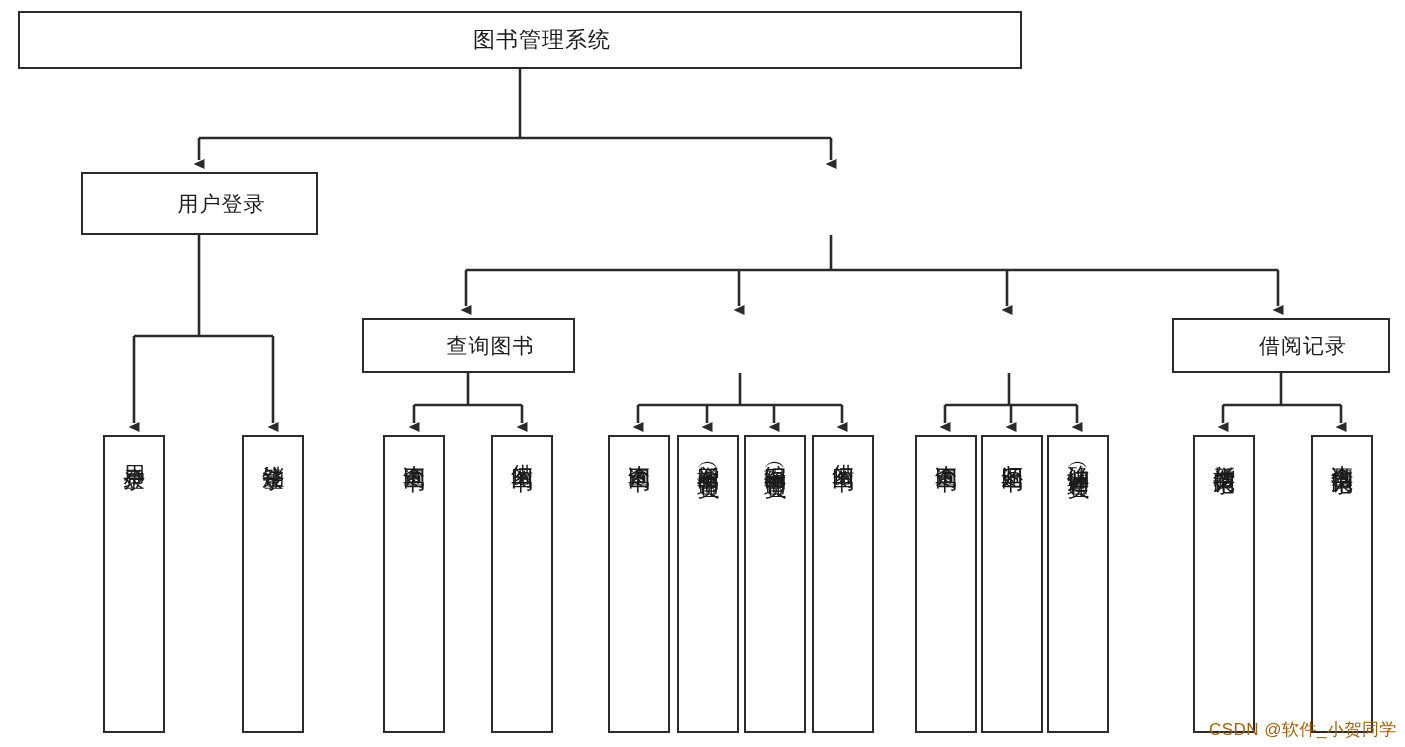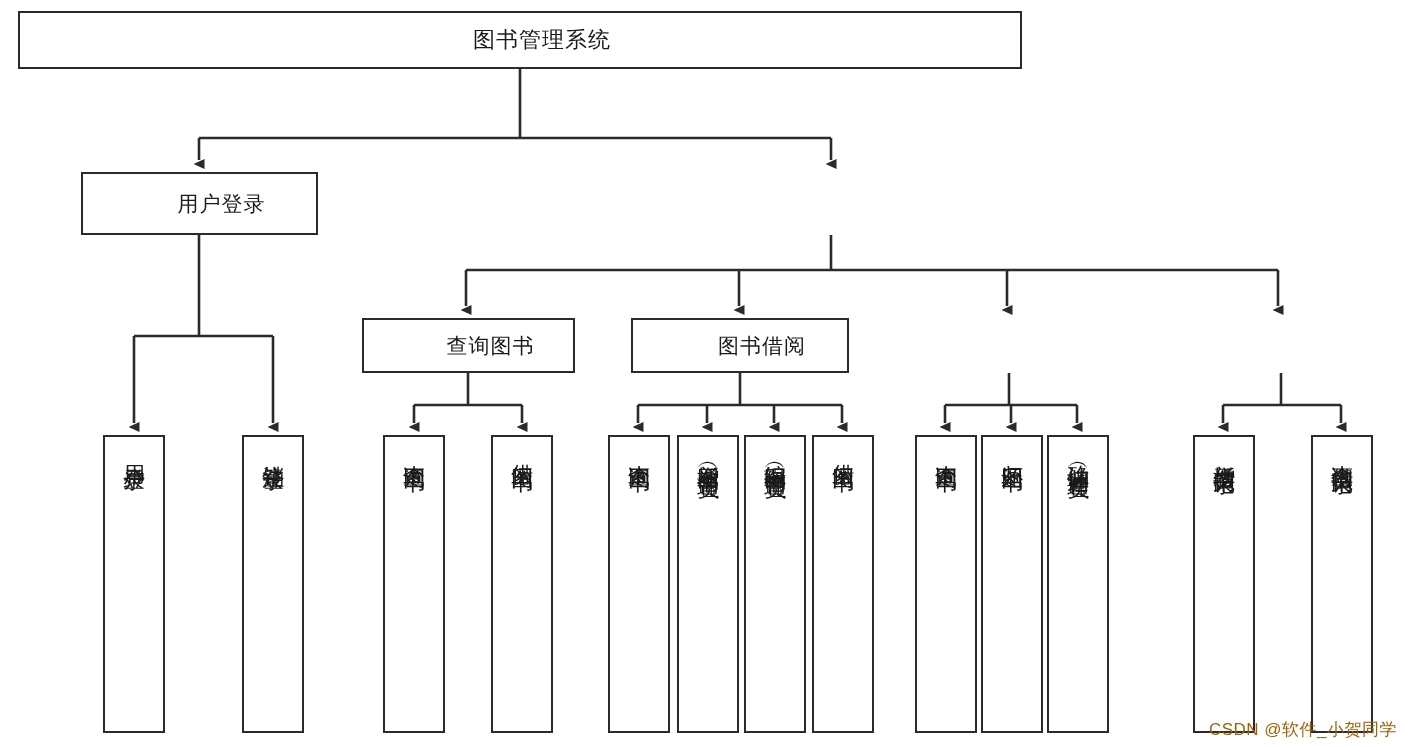--- a/index.html
+++ b/index.html
@@ -129,22 +129,22 @@
     <span>图书管理系统</span>
   </div>
 
   <div class="node horiz" style="left:81px; top:172px; width:237px; height:63px;">
     <span>用户登录</span>
   </div>
 
   <div class="node horiz" style="left:362px; top:318px; width:213px; height:55px;">
     <span>查询图书</span>
   </div>
-  <div class="node horiz" style="left:631px; top:318px; width:218px; height:55px;">
-    <span>图书借阅</span>
+  <div class="node horiz" style="left:1172px; top:318px; width:218px; height:55px;">
+    <span>借阅记录</span>
   </div>
 
   <div class="node leaf" style="left:103px; top:435px; width:62px; height:298px;">
     <span class="vtext">用户登录</span>
   </div>
   <div class="node leaf" style="left:242px; top:435px; width:62px; height:298px;">
     <span class="vtext">注销登录</span>
   </div>
 
   <div class="node leaf" style="left:383px; top:435px; width:62px; height:298px;">

